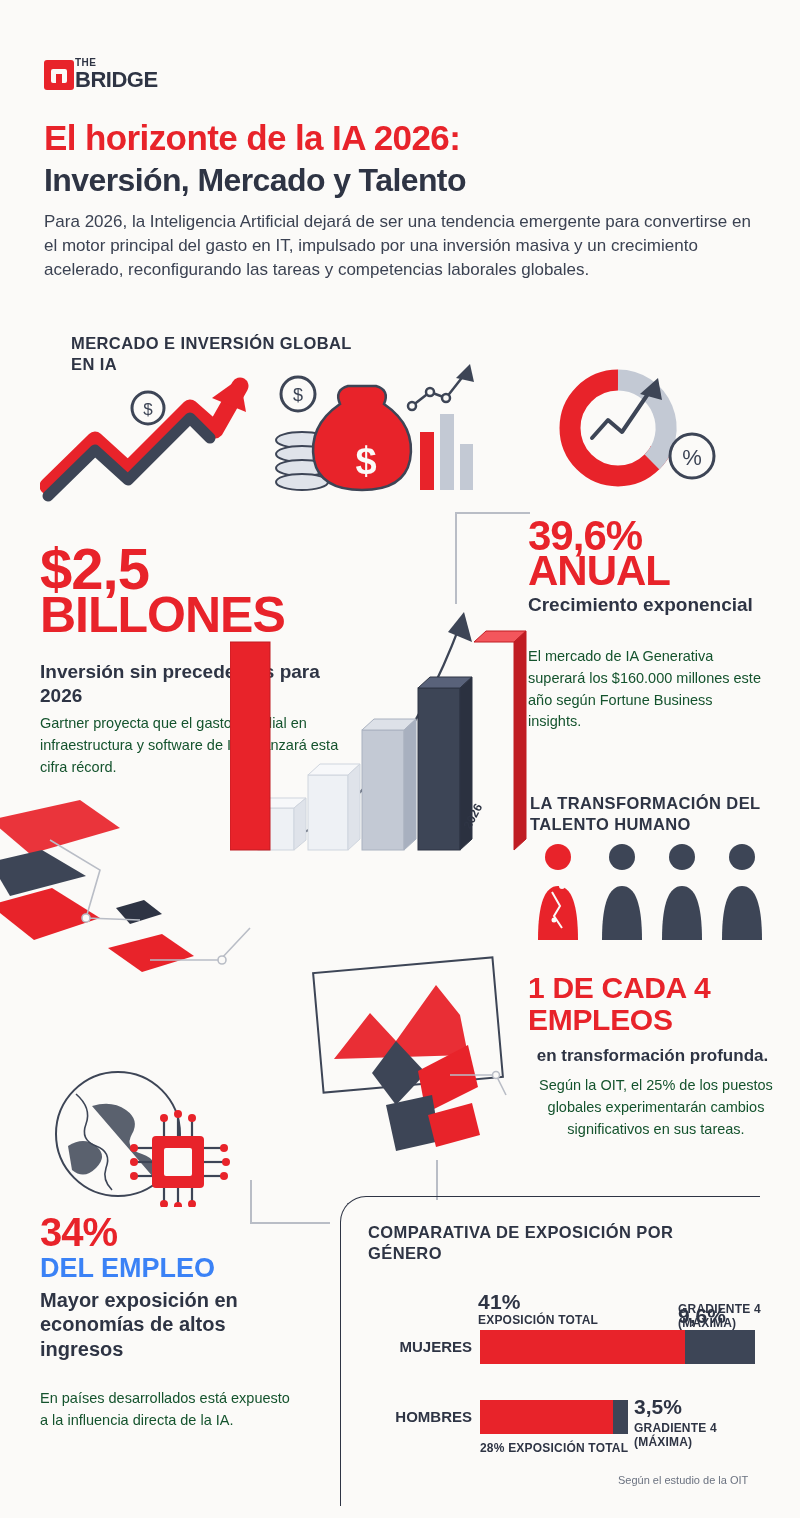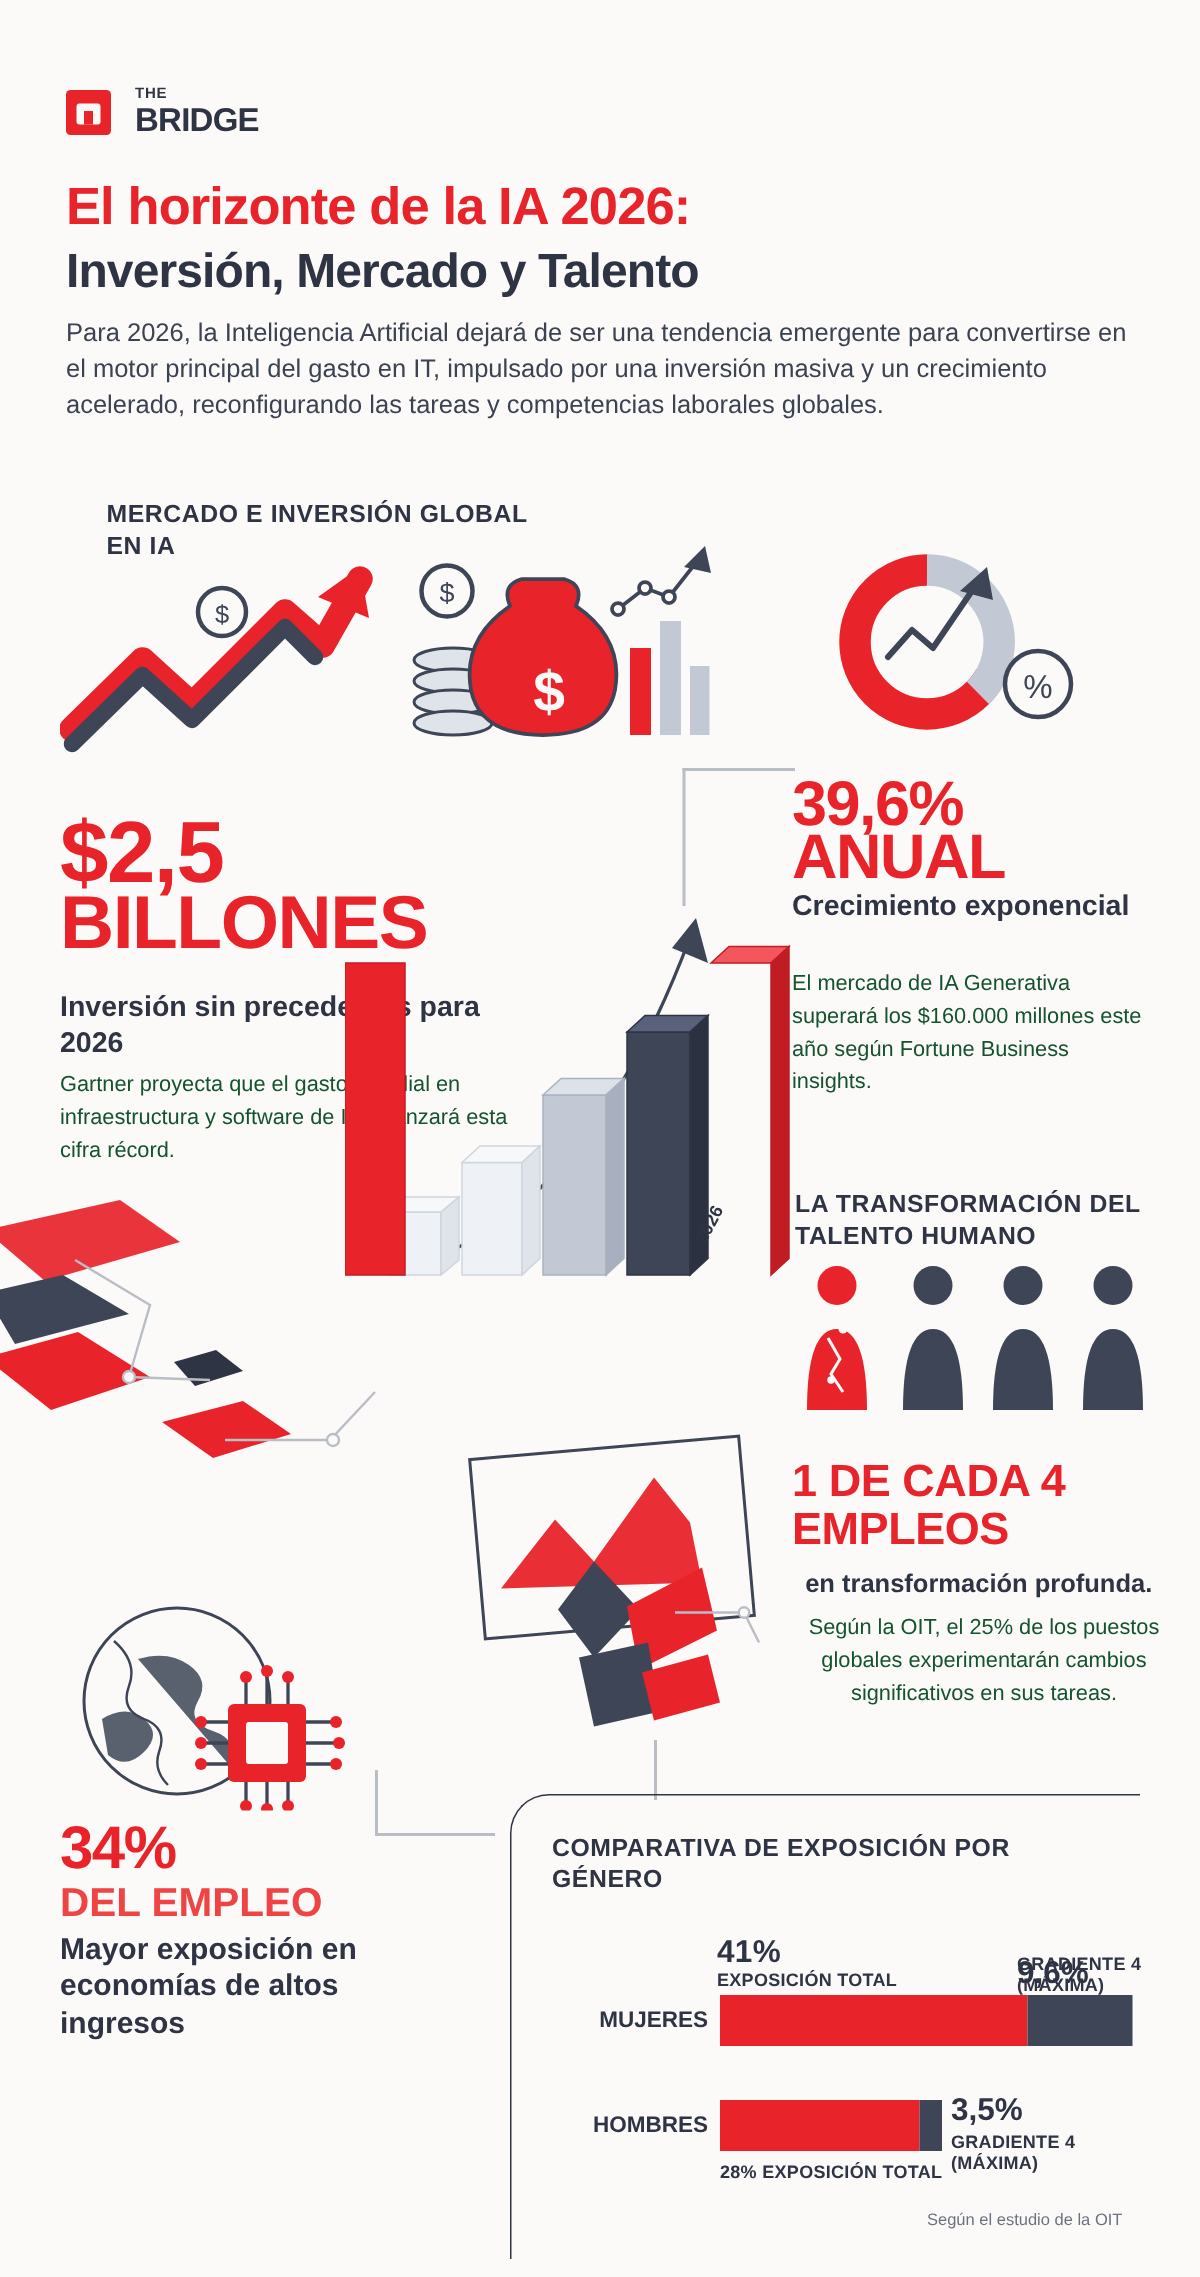--- a/index.html
+++ b/index.html
@@ -6,21 +6,21 @@
   html, body {
     width: 800px; height: 1518px;
     background: #fbfaf8;
     font-family: "Liberation Sans", sans-serif;
     color: #2e3444;
     overflow: hidden;
   }
   .page { position: relative; width: 800px; height: 1518px; background: #fbfaf8; }
 
   
-  .logo { position: absolute; left: 44px; top: 58px; display: flex; align-items: center; gap: 16px; }
+  .logo { position: absolute; left: 44px; top: 58px; display: flex; align-items: center; gap: 1px; }
   .logo-mark {
     width: 30px; height: 30px; background: #e8232a; border-radius: 3px;
     position: relative;
   }
   .logo-mark::after {
     content: ""; position: absolute; left: 7px; top: 9px;
     width: 16px; height: 14px; background: #fbfaf8; border-radius: 2px;
   }
   .logo-mark::before {
     content: ""; position: absolute; left: 12px; top: 14px;
@@ -66,21 +66,21 @@
   #v-396 { left: 528px; top: 515px; font-size: 42px; line-height: 1; }
   #v-anual { left: 528px; top: 550px; font-size: 42px; line-height: 1; }
   #v-396-sub { left: 528px; top: 593px; width: 250px; font-size: 19px; line-height: 1.25; }
   #v-396-body { left: 528px; top: 646px; width: 240px; font-size: 14.5px; line-height: 1.5; }
 
   #v-1de4 { left: 528px; top: 972px; font-size: 30px; line-height: 1.08; letter-spacing: -.3px; }
   #v-1de4-sub { left: 520px; top: 1046px; width: 265px; font-size: 17px; text-align: center; }
   #v-1de4-body { left: 525px; top: 1075px; width: 262px; font-size: 14.5px; line-height: 1.5; text-align: center; }
 
   #v-34 { left: 40px; top: 1212px; font-size: 40px; line-height: 1.02; text-align: right; }
-  #v-34-sub { left: 40px; top: 1255px; font-size: 27px; line-height: 1.02; color: #ef4444; font-weight: bold; }
+  #v-34-sub { left: 40px; top: 1255px; font-size: 27px; line-height: 1.02; color: #3b82f6; font-weight: bold; }
   #v-34-sub2 { left: 40px; top: 1288px; width: 270px; font-size: 20px; line-height: 1.22; }
   #v-34-body { left: 40px; top: 1388px; width: 250px; font-size: 14.5px; line-height: 1.5; }
 
   
   .conn { position: absolute; background: #b9bdc6; }
 
   
   .panel {
     position: absolute; left: 340px; top: 1196px; width: 420px; height: 310px;
     border-top: 1.5px solid #2e3444; border-left: 1.5px solid #2e3444;
@@ -290,20 +290,21 @@
     <circle cx="196" cy="120" r="3.5" fill="#fbfaf8" stroke="#b9bdc6" stroke-width="1.6"></circle>
   </svg>
 
   <div class="conn" style="left:250px; top:1222px; width:80px; height:1.5px;"></div>
   <div class="conn" style="left:250px; top:1180px; width:1.5px; height:44px;"></div>
   <div class="conn" style="left:436px; top:1160px; width:1.5px; height:40px;"></div>
 
   <div class="stat-big" id="v-34">34%</div>
   <div id="v-34-sub" class="stat-sub">DEL EMPLEO</div>
   <div class="stat-sub" id="v-34-sub2">Mayor exposición en economías de altos ingresos</div>
+  <div class="stat-body" id="v-34-body">En países desarrollados está expuesto a la influencia directa de la IA.</div>
 
   <div class="panel"></div>
   <div class="sec-head" id="sec-gender">COMPARATIVA DE EXPOSICIÓN POR GÉNERO</div>
 
   <div class="bar-note" style="left:478px; top:1290px; font-size:21px;">41%</div>
   <div class="bar-note" style="left:478px; top:1313px;">EXPOSICIÓN TOTAL</div>
   <div class="bar-big" style="left:678px; top:1304px;">9,6%</div>
   <div class="bar-note" style="left:678px; top:1302px;">GRADIENTE 4</div>
   <div class="bar-note" style="left:678px; top:1316px;">(MÁXIMA)</div>
 

